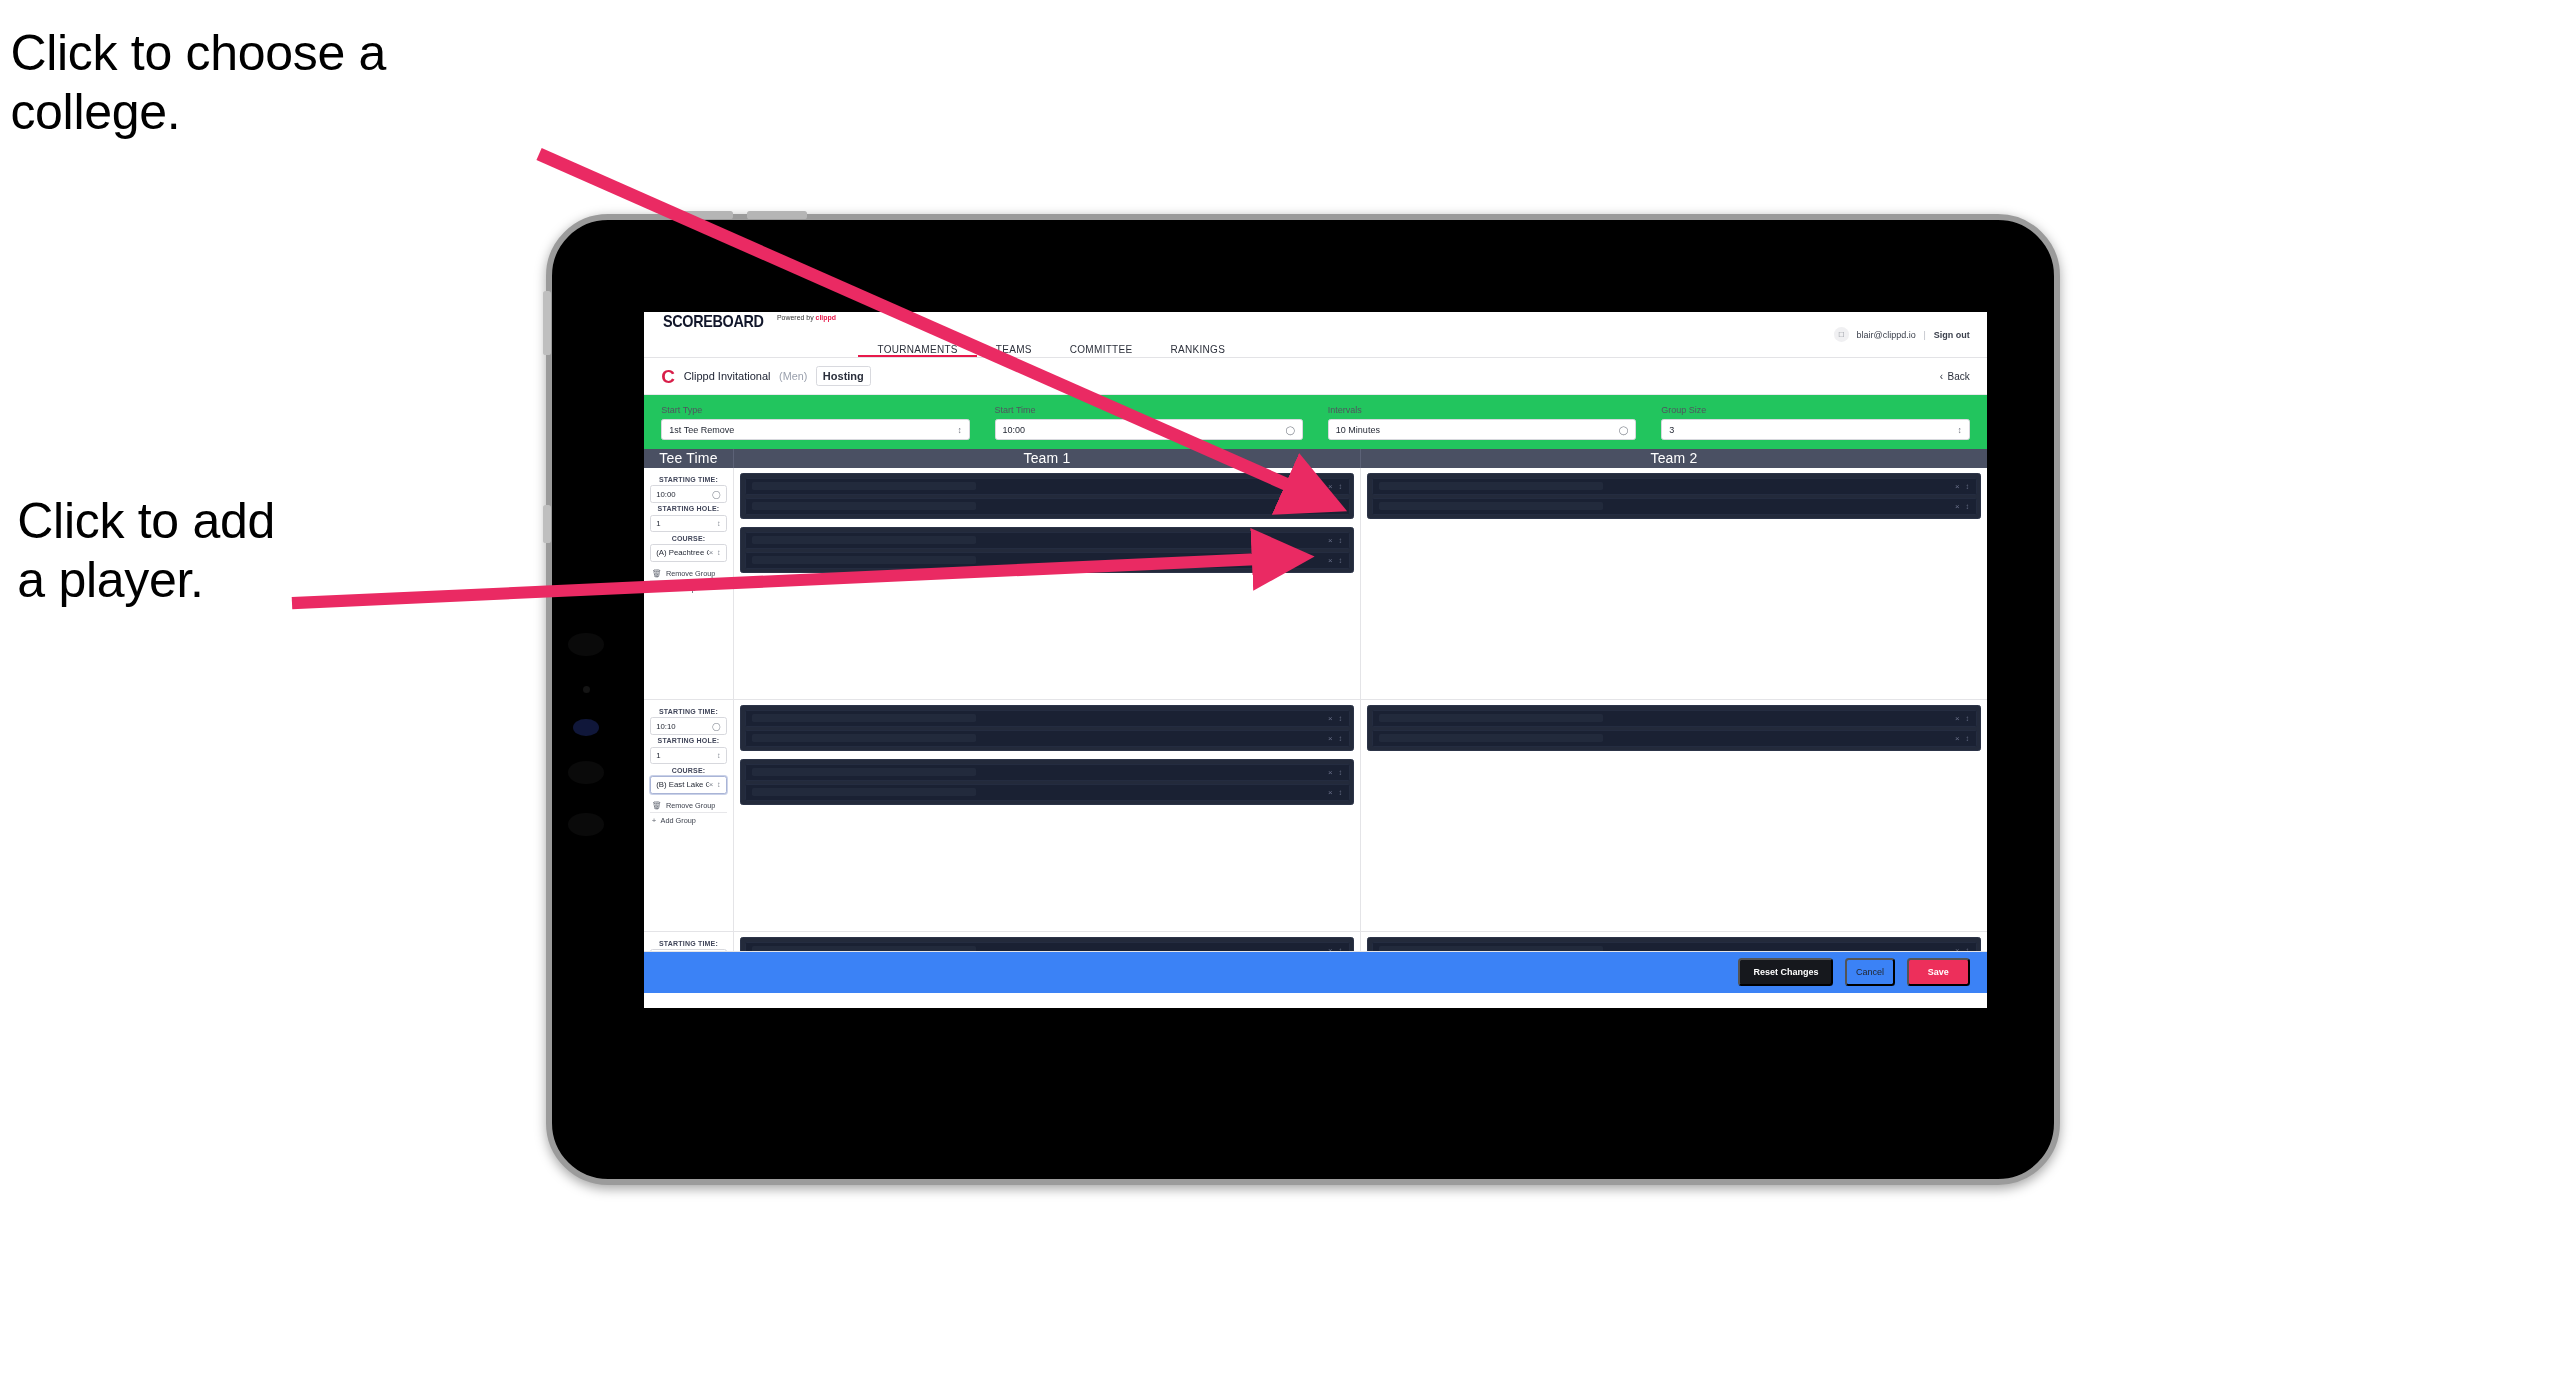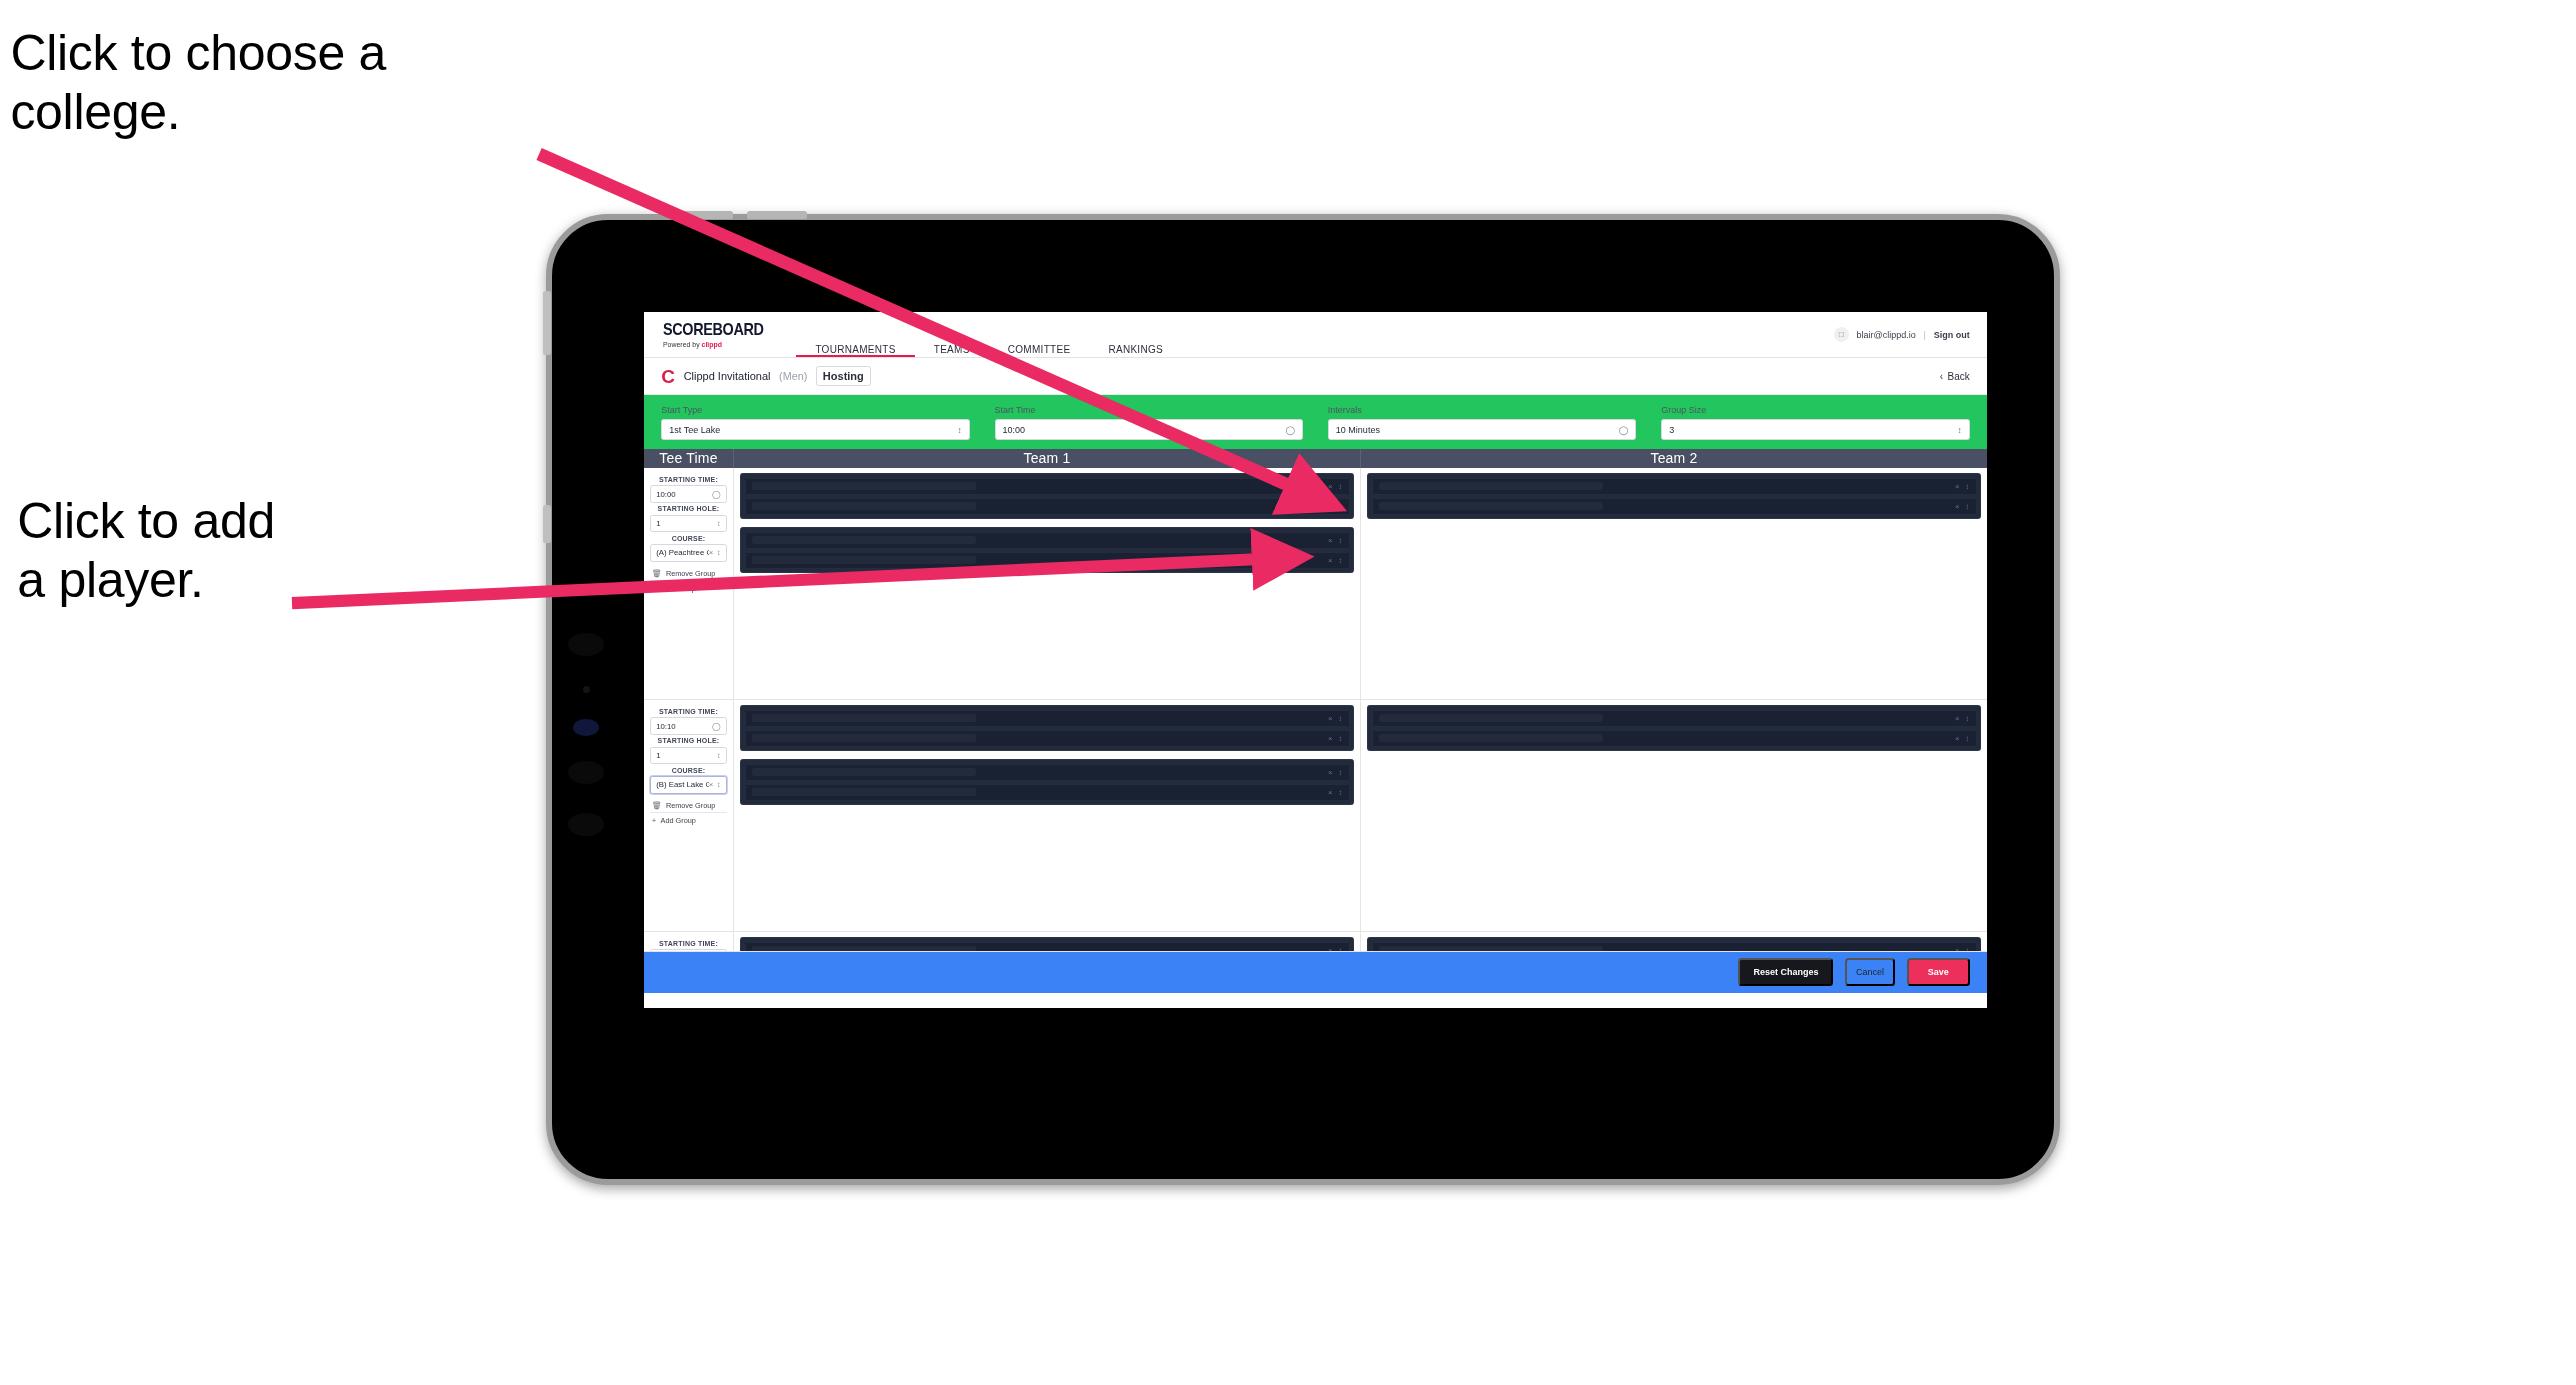--- a/index.html
+++ b/index.html
@@ -60,21 +60,21 @@
     overflow: hidden;
     font-size: 11.2px;
     color: #1f2430;
   }
 
   
   #topnav {
     height: 46px; display:flex; align-items:stretch;
     border-bottom: 0.9px solid #e3e3e6; background:#fff;
   }
-  .brand { display:flex; flex-direction:column; justify-content:center; padding: 0 19px 0 19px; }
+  .brand { display:flex; justify-content:center; padding: 0 19px 0 19px; }
   .brand-main {
     font-family:"Liberation Sans", sans-serif;
     font-weight:bold; font-size:16.4px; letter-spacing:-0.4px;
     color:#12172b; transform: scaleX(0.88); transform-origin:left center;
   }
   .brand-sub { font-size:7.3px; color:#333; margin-top:0.9px; transform: scaleX(0.95); transform-origin:left center;}
   .brand-sub .clippd { color:#e8194b; font-weight:bold; }
 
   .navitems { display:flex; align-items:flex-end; }
   .navitem {
@@ -233,21 +233,21 @@
         <div class="backlink">
           <span>‹</span>
           <span>Back</span>
         </div>
       </div>
 
       <div id="controls">
         <div class="ctrl">
           <div class="ctrl-label">Start Type</div>
           <div class="ctrl-field">
-            <span>1st Tee Lake</span>
+            <span>1st Tee Remove</span>
             <span class="sp">↕</span>
           </div>
         </div>
         <div class="ctrl">
           <div class="ctrl-label">Start Time</div>
           <div class="ctrl-field">
             <span>10:00</span>
             <span class="sp">◯</span>
           </div>
         </div>

